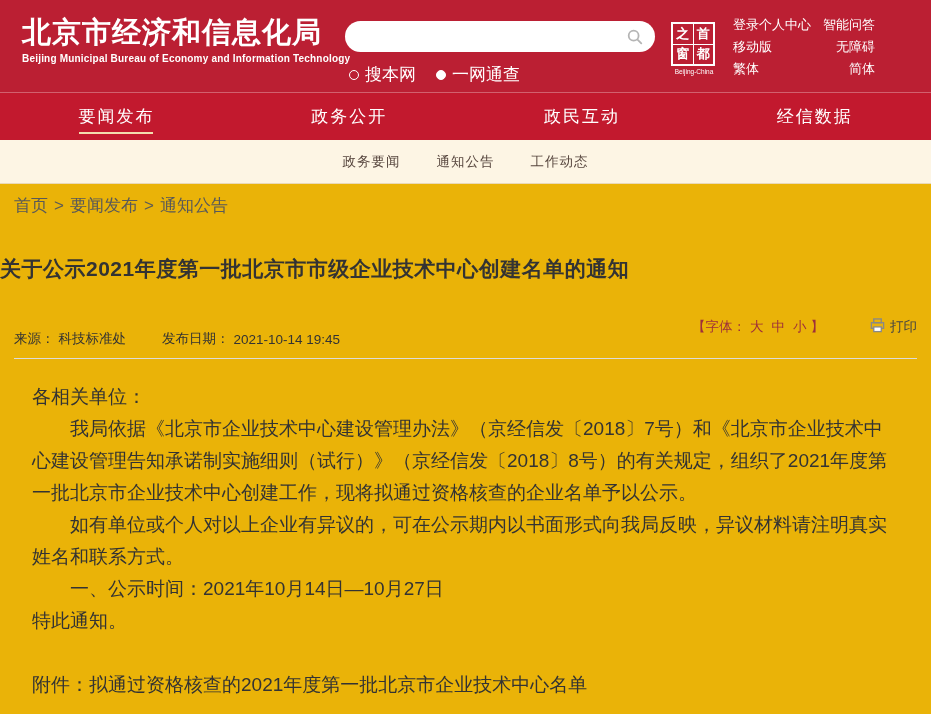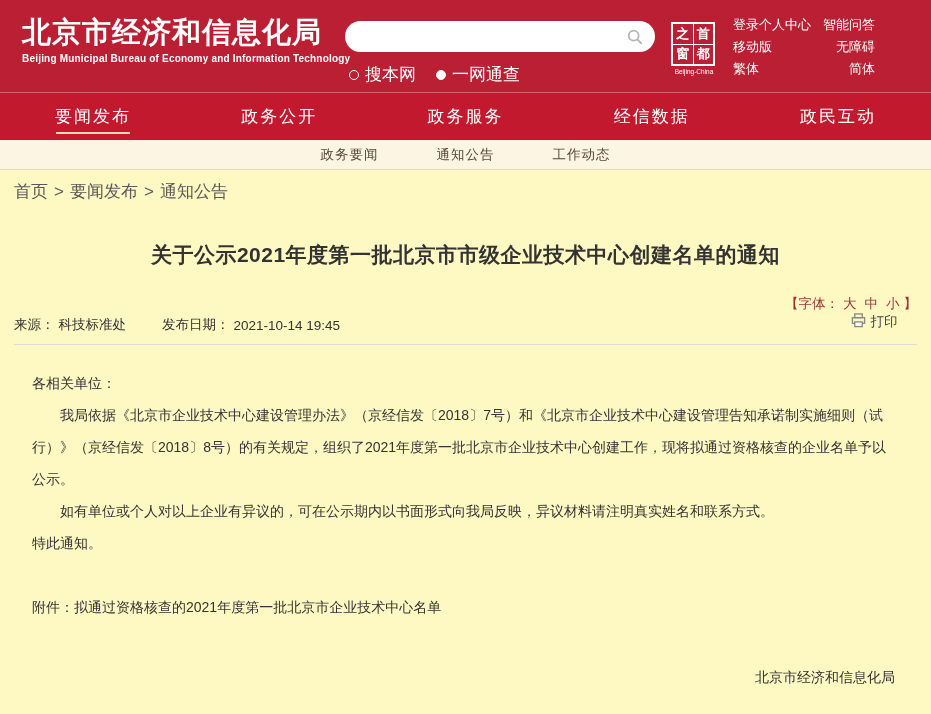--- a/index.html
+++ b/index.html
@@ -1,18 +1,18 @@
 <!DOCTYPE html>
 <html><head>
 <meta charset="utf-8">
 <style>
   * { margin:0; padding:0; box-sizing:border-box; }
   html,body { width:931px; }
   body { font-family:"Liberation Sans","DejaVu Sans",sans-serif; background:#fff; }
-  .page { position:relative; width:931px; height:714px; overflow:hidden; background:#fef9c3; }
+  .page { position:relative; width:931px; height:714px; overflow:hidden; background:#eab308; }
 
   
   .topbar { position:relative; height:92px; background:#bb1f33; }
   .brand { position:absolute; left:22px; top:15px; cursor:pointer; }
   .brand-cn { color:#fff; font-size:29px; font-weight:bold; letter-spacing:1px; line-height:34px; }
   .brand-en { color:#fff; font-size:10px; font-weight:bold; margin-top:4px; letter-spacing:.2px; }
   .search-box { position:absolute; left:345px; top:21px; width:310px; height:31px; background:#fff; border-radius:16px; display:flex; align-items:center; }
   .search-box input { flex:1; border:none; outline:none; background:transparent; padding:0 14px; font-size:13px; color:#333; }
   .mag { width:28px; height:28px; display:flex; align-items:center; justify-content:center; margin-right:6px; cursor:pointer; }
   .scope-row { position:absolute; left:349px; top:63px; display:flex; gap:20px; }
@@ -27,43 +27,43 @@
   .qlinks.col1 { left:733px; }
   .qlinks.col2 { left:823px;align-items:flex-end; }
   .qlinks span { color:#fff; font-size:13px; line-height:22px; cursor:pointer; white-space:nowrap; }
 
   
   .mainnav { height:48px; background:#c2192e; border-top:1px solid #d2606e; display:flex; }
   .nav-item { flex:1; display:flex; align-items:center; justify-content:center; color:#fff; font-size:17px; font-weight:500; cursor:pointer; position:relative; letter-spacing:2px; }
   .nav-item.active::after { content:""; position:absolute; bottom:6px; left:50%; transform:translateX(-50%); width:74px; height:2px; background:#f3dcae; }
 
   
-  .subnav { height:30px; background:#fdf5e4; border-bottom:1px solid #ead9b8; display:flex; align-items:center; justify-content:center; gap:58px; }
+  .subnav { height:44px; background:#fdf5e4; border-bottom:1px solid #ead9b8; display:flex; align-items:center; justify-content:center; gap:36px; }
   .subnav span { font-size:13.5px; color:#57463e; cursor:pointer; letter-spacing:1px; }
 
   
   .breadcrumb { padding:10px 0 8px 14px; font-size:17px; color:#595959; }
   .crumb { cursor:pointer; }
   .crumb.current { cursor:default; }
   .crumb-sep { margin:0 6px; color:#595959; }
 
   
-  .article-title { margin-top:30px; text-align:center; font-size:21px; font-weight:bold; color:#333; letter-spacing:.5px; }
+  .article-title { margin-top:30px; font-size:21px; font-weight:bold; color:#333; letter-spacing:.5px; }
   .meta-row { margin:22px 14px 0 14px; display:flex; align-items:center; font-size:13.5px; color:#333; }
   .meta-left { display:flex; align-items:center;margin-top:25px; }
   .meta-label { color:#333; }
   .meta-value { margin-left:4px; }
   .meta-gap { width:36px; }
-  .meta-right { margin-left:auto; display:flex; align-items:center;flex-direction:column; }
+  .meta-right { margin-left:auto; display:flex; align-items:center; }
   .font-widget { color:#9e2f3a; display:flex; align-items:center; }
   .font-size-opt { margin:0 4px; cursor:pointer; }
   .print-btn { margin-left:46px; display:flex; align-items:center; gap:5px; color:#444; cursor:pointer; }
   .meta-divider { margin:10px 14px 0 14px; border-bottom:1px solid #dcdcdc; }
 
-  .article-body { padding:22px 32px 0 32px; font-size:14px; color:#333; }
+  .article-body { padding:22px 32px 0 32px; font-size:19px; color:#333; }
   .article-body p { line-height:32px; }
   .article-body p.indent { text-indent:2em; }
   .article-body p.attachment { margin-top:32px; }
   .sign-block { padding-right:36px; text-align:right; font-size:14px; color:#333; margin-top:36px; }
   .sign-block div { line-height:36px; }
 </style>
 </head>
 <body>
 
 <div class="page">
@@ -112,23 +112,22 @@
     <div class="qlinks col2">
       <span>智能问答</span>
       <span>无障碍</span>
       <span>简体</span>
     </div>
   </header>
 
   <nav class="mainnav">
     <div class="nav-item active">要闻发布</div>
     <div class="nav-item">政务公开</div>
-    <div class="nav-item">政务服务</div>
+    <div class="nav-item">政民互动</div>
     <div class="nav-item">经信数据</div>
-    <div class="nav-item">政民互动</div>
   </nav>
 
   <div class="subnav">
     <span>政务要闻</span>
     <span>通知公告</span>
     <span>工作动态</span>
   </div>
 
   <div class="breadcrumb">
     <span class="crumb">首页</span><span class="crumb-sep">&gt;</span><span class="crumb">要闻发布</span><span class="crumb-sep">&gt;</span><span class="crumb current">通知公告</span>
@@ -164,20 +163,21 @@
           <span>打印</span>
         </span>
       </div>
     </div>
     <div class="meta-divider"></div>
 
     <div class="article-body">
       <p>各相关单位：</p>
       <p class="indent">我局依据《北京市企业技术中心建设管理办法》（京经信发〔2018〕7号）和《北京市企业技术中心建设管理告知承诺制实施细则（试行）》（京经信发〔2018〕8号）的有关规定，组织了2021年度第一批北京市企业技术中心创建工作，现将拟通过资格核查的企业名单予以公示。</p>
       <p class="indent">如有单位或个人对以上企业有异议的，可在公示期内以书面形式向我局反映，异议材料请注明真实姓名和联系方式。</p>
+      <p class="indent">一、公示时间：2021年10月14日—10月27日</p>
       <p>特此通知。</p>
       <p class="attachment">附件：拟通过资格核查的2021年度第一批北京市企业技术中心名单</p>
     </div>
 
     <div class="sign-block">
       <div>北京市经济和信息化局</div>
 
     </div>
   </main>
 

